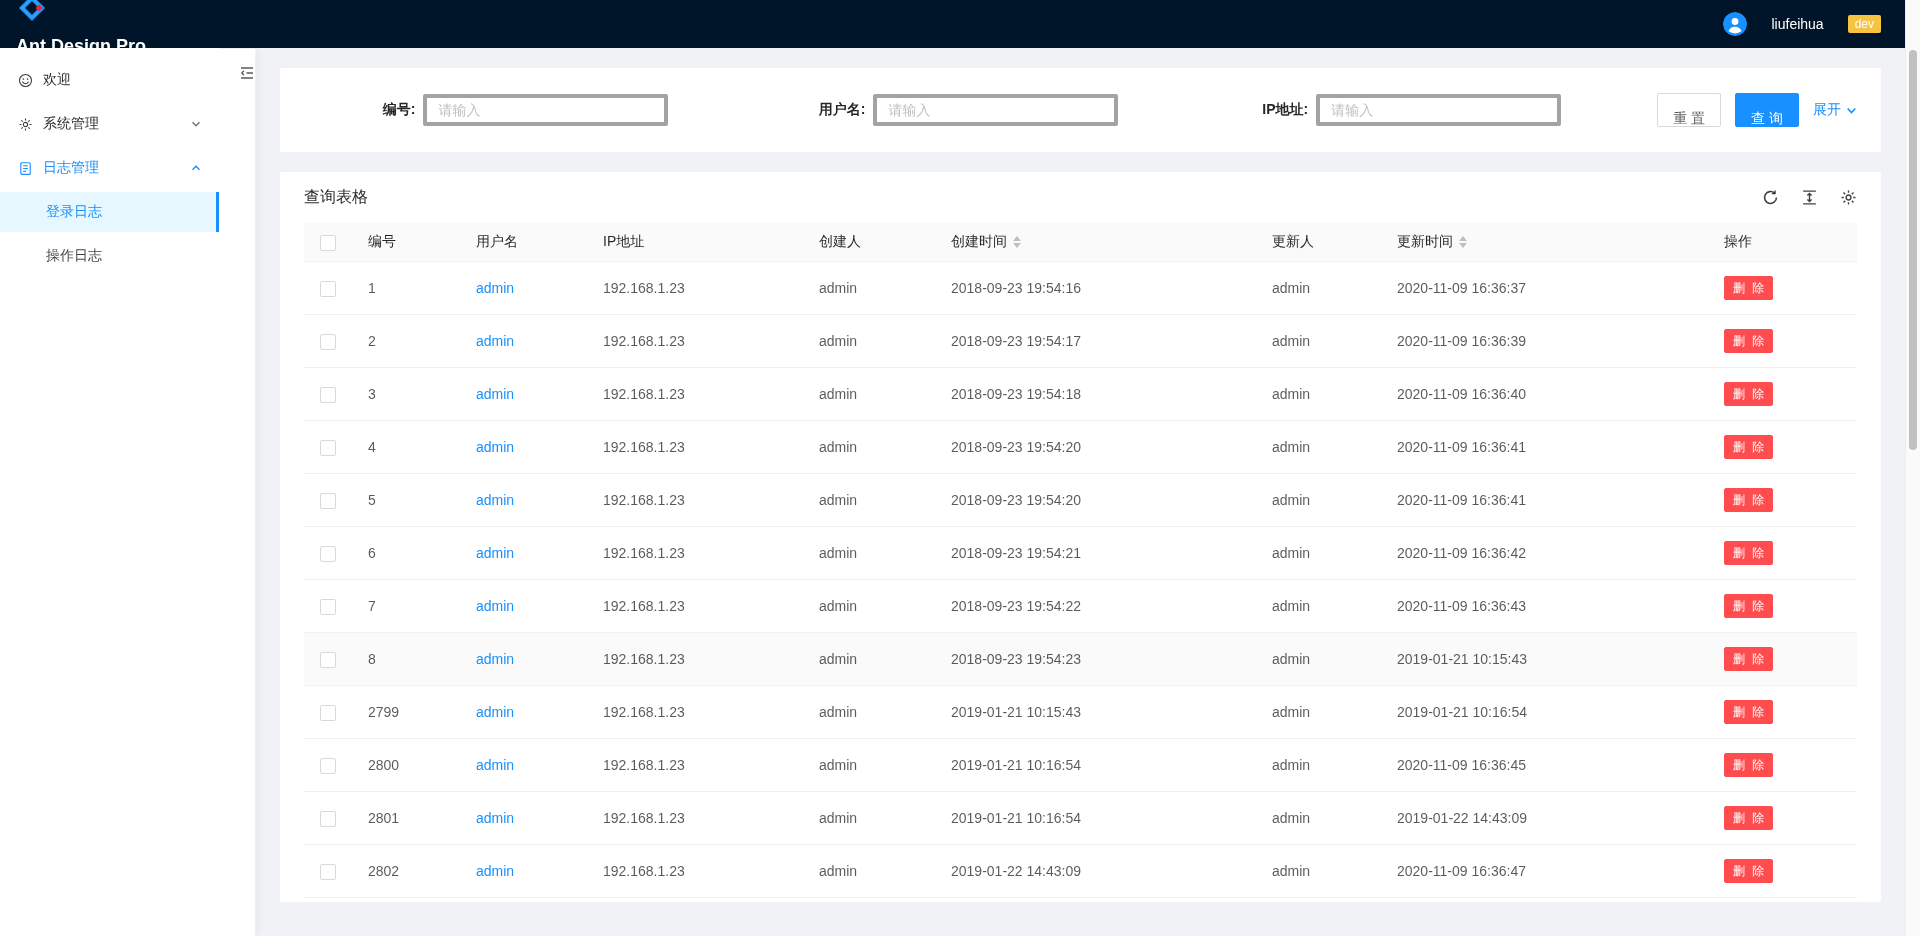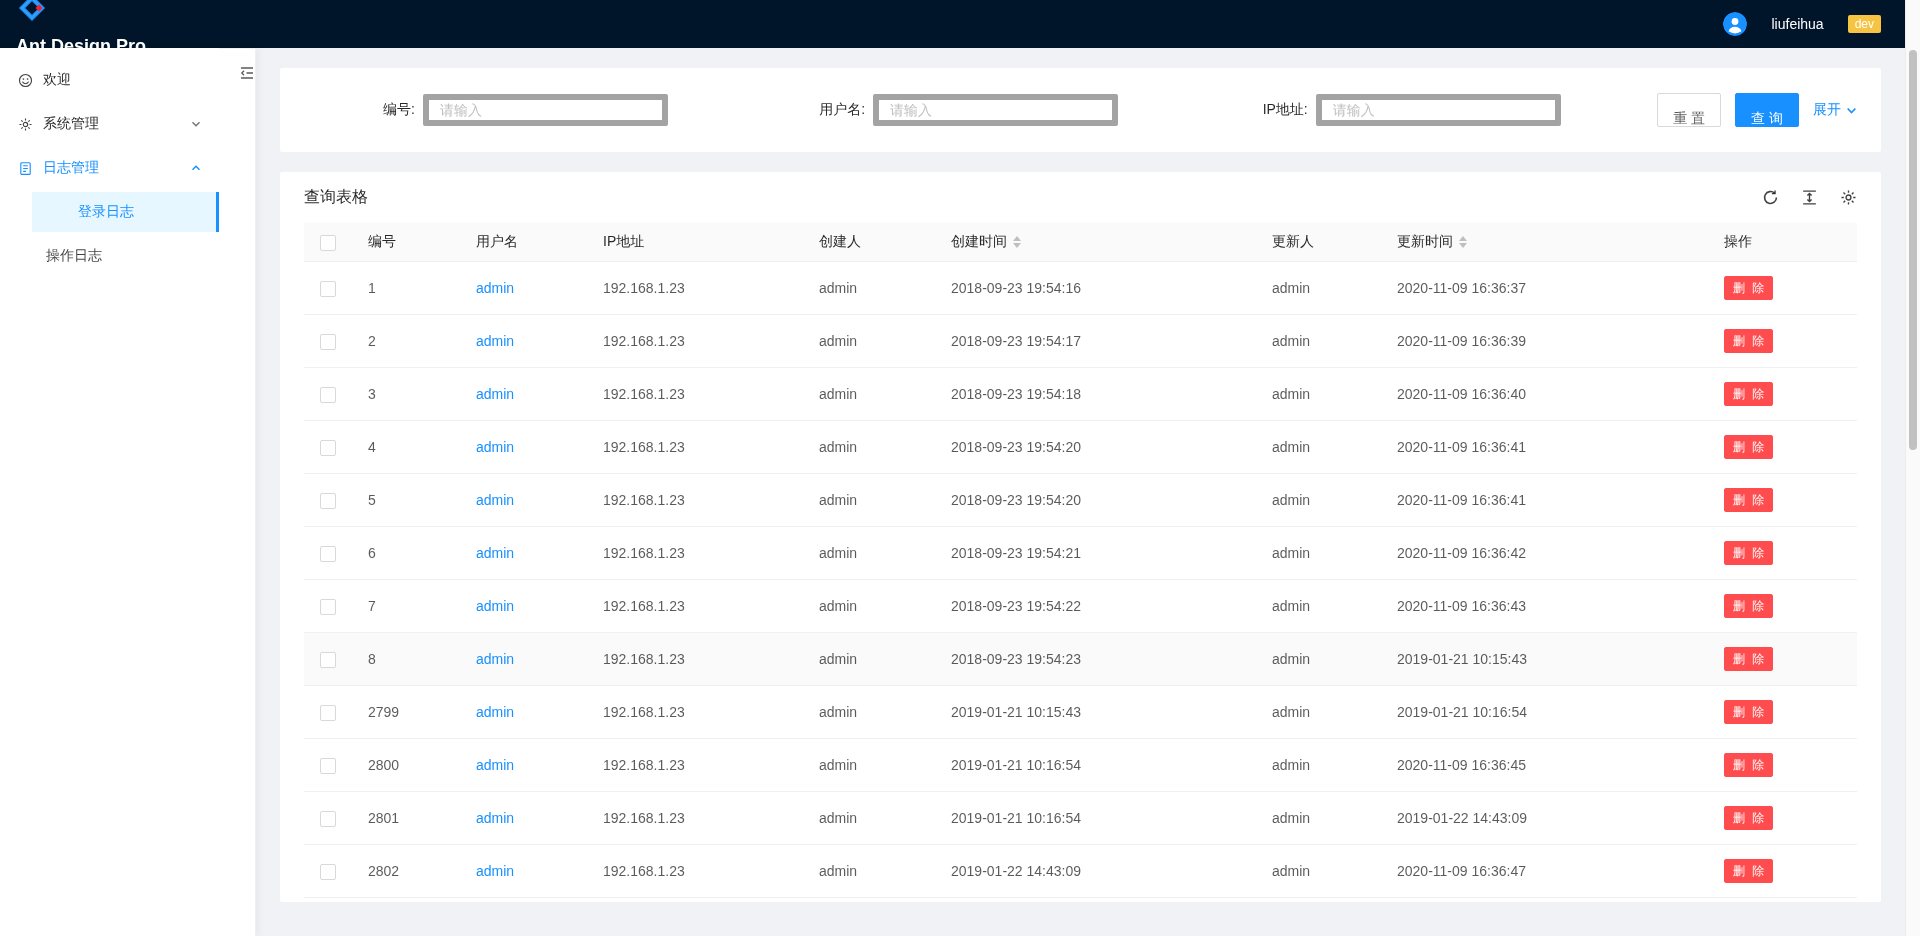--- a/index.html
+++ b/index.html
@@ -40,40 +40,40 @@
   }
   .menu { flex: 1; padding-top: 8px; }
   .menu-item {
     position: relative; height: 40px; margin: 4px 0; display: flex; align-items: center;
     padding-left: 18px; gap: 10px; color: rgba(0,0,0,0.85); cursor: pointer; font-size: 14px;
   }
   .menu-item .mi-icon { width: 15px; height: 15px; display: inline-flex; color: rgba(0,0,0,0.75); }
   .menu-item .chevron { position: absolute; right: 18px; width: 10px; height: 10px; display: inline-flex; color: rgba(0,0,0,0.55); }
   .menu-item.sub { padding-left: 46px; color: rgba(0,0,0,0.75); }
   .menu-item.sub.selected {
-    background: #e6f7ff; color: #1890ff; border-right: 3px solid #1890ff; margin-left: 32px;
+    background: #e6f7ff; color: #1890ff; border-right: 3px solid #1890ff;
   }
   .sidebar-footer {
     border-top: 1px solid #f0f0f0; height: 48px; display: flex; align-items: center;
     padding-left: 20px;
   }
   .collapse-btn { width: 16px; height: 16px; display: inline-flex; color: rgba(0,0,0,0.65); cursor: pointer; }
 
   
   .main { flex: 1; padding: 20px 24px 0 24px; min-width: 0; }
 
   .filter-card {
     background: #fff; border-radius: 2px; height: 84px;
     display: flex; align-items: center; padding: 0 24px;
   }
   .filter-fields { flex: 1; display: flex; align-items: center; }
   .field { flex: 1; display: flex; align-items: center; justify-content: center; gap: 8px; }
-  .field label { color: rgba(0,0,0,0.85); white-space: nowrap; }
+  .field label { color: rgba(0,0,0,0.85); white-space: nowrap; font-weight: bold; }
   .field input {
-    width: 245px; height: 32px; border: 6px solid #a3a3a3; border-radius: 2px;
+    width: 245px; height: 32px; border: 4px solid #a3a3a3; border-radius: 2px;
     padding: 0 11px; font-size: 14px; color: rgba(0,0,0,0.65); outline: none;
     font-family: "Liberation Sans", "DejaVu Sans", sans-serif;
   }
   .field input::placeholder { color: #bfbfbf; }
   .filter-actions { display: flex; align-items: center; gap: 14px; padding-left: 24px; }
   .btn {
     height: 16px; padding: 16px 15px; border-radius: 2px; border: 1px solid #d9d9d9;
     background: #fff; color: rgba(0,0,0,0.65); font-size: 14px; cursor: pointer;
     font-family: "Liberation Sans", "DejaVu Sans", sans-serif; white-space: nowrap;
   }

